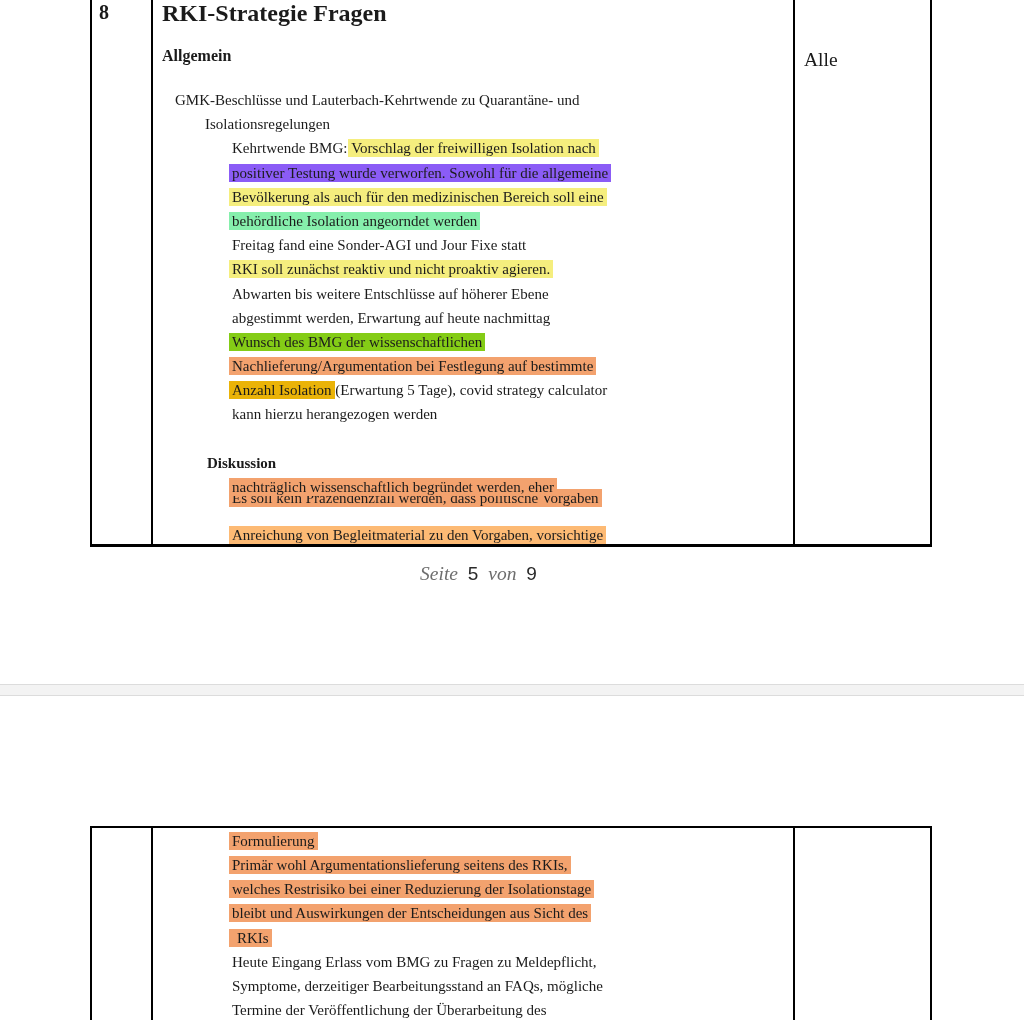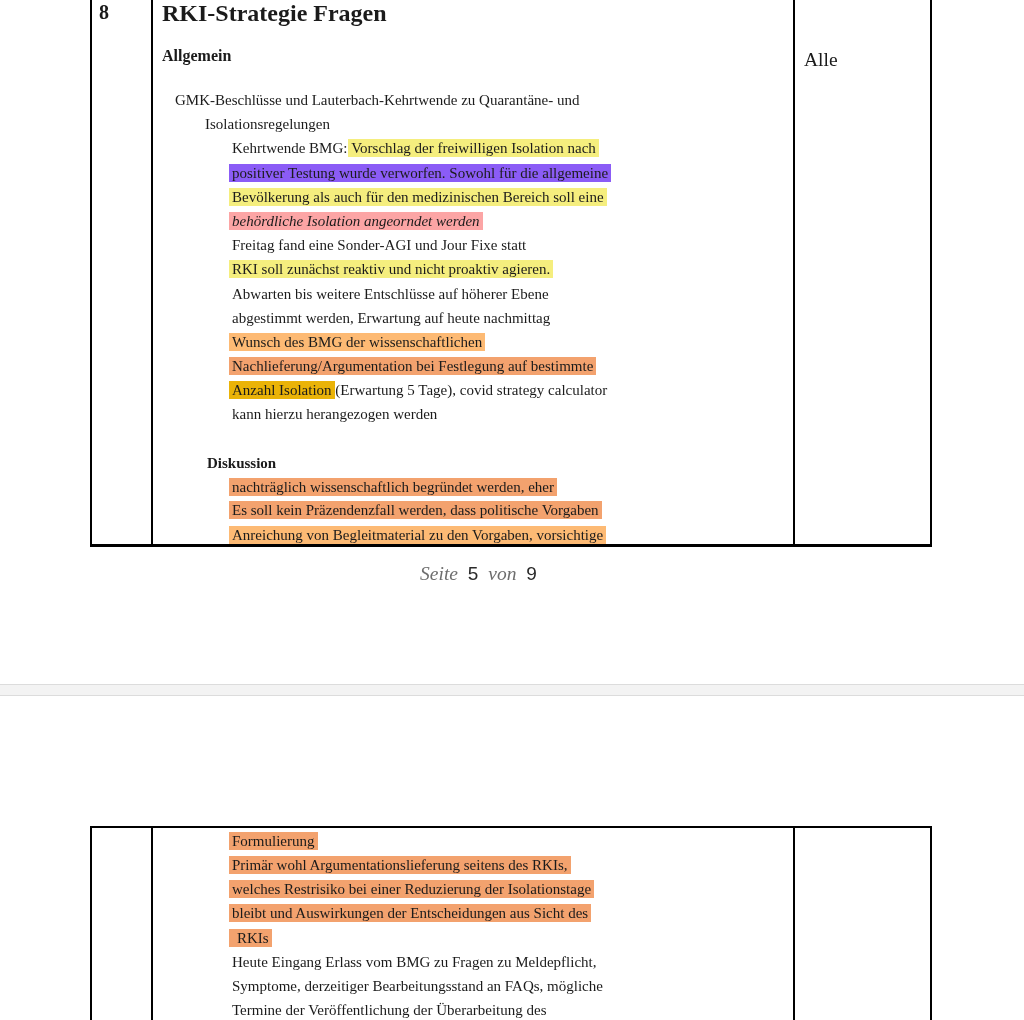--- a/index.html
+++ b/index.html
@@ -75,31 +75,31 @@
     <div class="doc-subheading">Allgemein</div>
 
     <div class="assignee">Alle</div>
 
     <div>
         <div class="text-line" style="left: 175px; top: 88px;"><span>GMK-Beschlüsse und Lauterbach-Kehrtwende zu Quarantäne- und</span></div>
         <div class="text-line" style="left: 205px; top: 112px;"><span>Isolationsregelungen</span></div>
         <div class="text-line" style="left: 232px; top: 136px;"><span>Kehrtwende BMG: </span><span class="hl" style="background-color: rgb(245, 238, 126);">Vorschlag der freiwilligen Isolation nach</span></div>
         <div class="text-line" style="left: 232px; top: 161px;"><span class="hl" style="background-color: #8b5cf6;">positiver Testung wurde verworfen. Sowohl für die allgemeine</span></div>
         <div class="text-line" style="left: 232px; top: 185px;"><span class="hl" style="background-color: rgb(245, 238, 126);">Bevölkerung als auch für den medizinischen Bereich soll eine</span></div>
-        <div class="text-line" style="left: 232px; top: 209px;"><span class="hl" style="background-color: #fca5a5; font-style: italic;">behördliche Isolation angeorndet werden</span></div>
+        <div class="text-line" style="left: 232px; top: 209px;"><span class="hl" style="background-color: #86efac;">behördliche Isolation angeorndet werden</span></div>
         <div class="text-line" style="left: 232px; top: 233px;"><span>Freitag fand eine Sonder-AGI und Jour Fixe statt</span></div>
         <div class="text-line" style="left: 232px; top: 257px;"><span class="hl" style="background-color: rgb(245, 238, 126);">RKI soll zunächst reaktiv und nicht proaktiv agieren.</span></div>
         <div class="text-line" style="left: 232px; top: 282px;"><span>Abwarten bis weitere Entschlüsse auf höherer Ebene</span></div>
         <div class="text-line" style="left: 232px; top: 306px;"><span>abgestimmt werden, Erwartung auf heute nachmittag</span></div>
-        <div class="text-line" style="left: 232px; top: 330px;"><span class="hl" style="background-color: #fdba74;">Wunsch des BMG der wissenschaftlichen</span></div>
+        <div class="text-line" style="left: 232px; top: 330px;"><span class="hl" style="background-color: #84cc16;">Wunsch des BMG der wissenschaftlichen</span></div>
         <div class="text-line" style="left: 232px; top: 354px;"><span class="hl" style="background-color: rgb(243, 162, 110);">Nachlieferung/Argumentation bei Festlegung auf bestimmte</span></div>
         <div class="text-line" style="left: 232px; top: 378px;"><span class="hl" style="background-color: #eab308;">Anzahl Isolation</span><span> (Erwartung 5 Tage), covid strategy calculator</span></div>
         <div class="text-line" style="left: 232px; top: 402px;"><span>kann hierzu herangezogen werden</span></div>
         <div class="text-line bold" style="left: 207px; top: 451px;"><span>Diskussion</span></div>
-        <div class="text-line" style="left: 232px; top: 486px; margin-top: 12px;"><span class="hl" style="background-color: rgb(243, 162, 110);">Es soll kein Präzendenzfall werden, dass politische Vorgaben</span></div>
+        <div class="text-line" style="left: 232px; top: 486px;"><span class="hl" style="background-color: rgb(243, 162, 110);">Es soll kein Präzendenzfall werden, dass politische Vorgaben</span></div>
         <div class="text-line" style="left: 232px; top: 475px;"><span class="hl" style="background-color: rgb(243, 162, 110);">nachträglich wissenschaftlich begründet werden, eher</span></div>
         <div class="text-line" style="left: 232px; top: 523px;"><span class="hl" style="background-color: #fdba74;">Anreichung von Begleitmaterial zu den Vorgaben, vorsichtige</span></div>
       </div>
 
     <div class="page-footer">
       <span class="word">Seite</span>
       <span class="num">5</span>
       <span class="word">von</span>
       <span class="num">9</span>
     </div>

